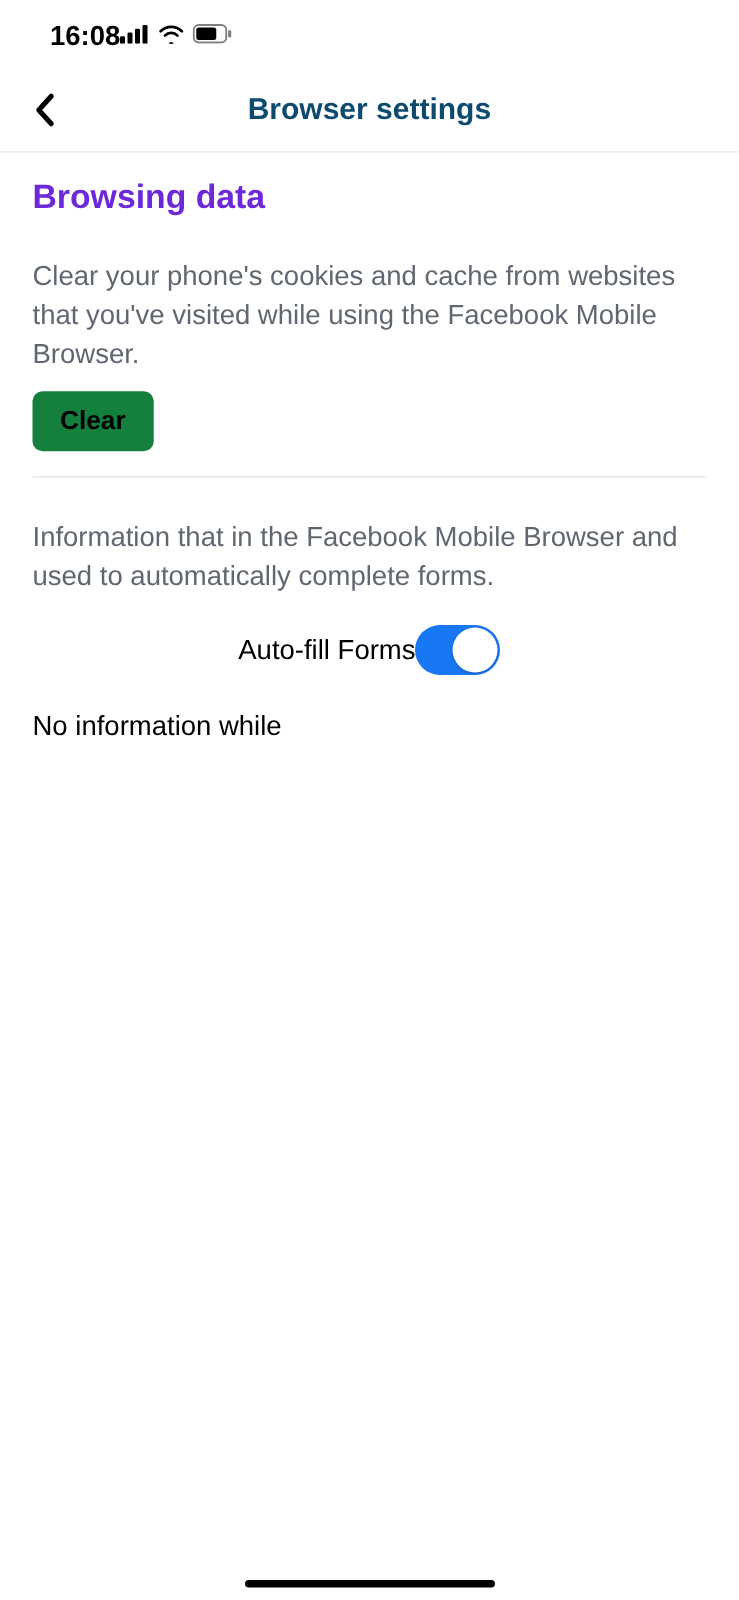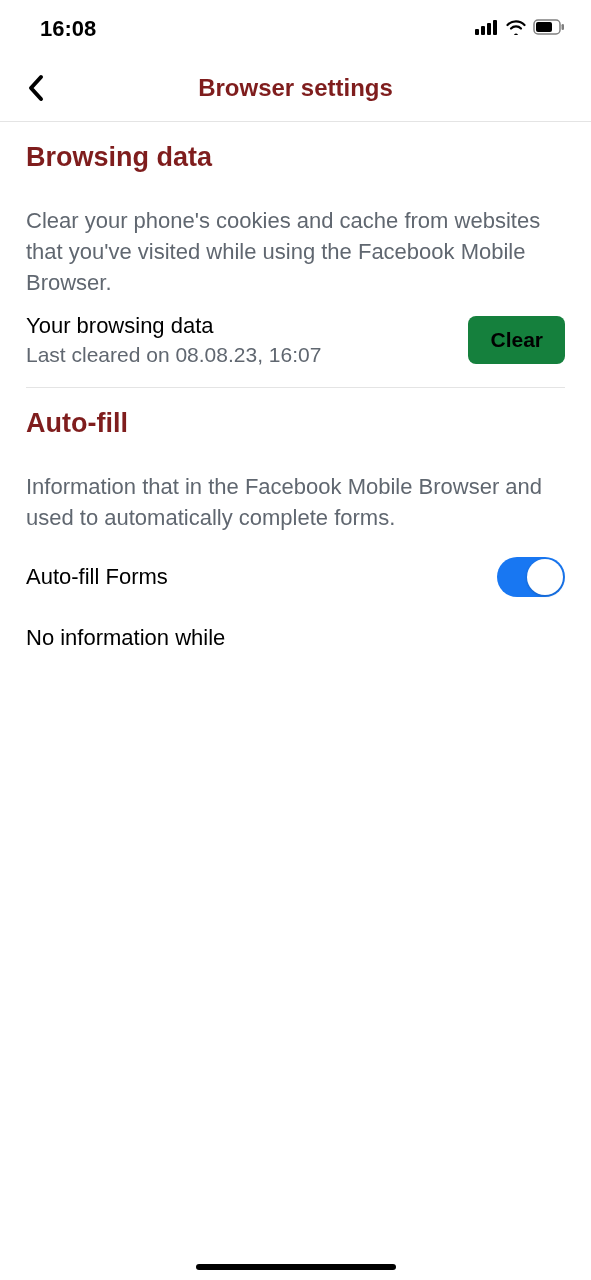--- a/index.html
+++ b/index.html
@@ -10,21 +10,21 @@
   body {
     width: 591px;
     height: 1280px;
     background: #ffffff;
     font-family: -apple-system, BlinkMacSystemFont, "Helvetica Neue", Arial, sans-serif;
     color: #000;
     position: relative;
   }
   .status-bar {
     display: flex;
-    justify-content: space-between;
+    justify-content: flex-start;
     align-items: center;
     padding: 14px 26px 10px 40px;
     height: 54px;
   }
   .status-time {
     font-size: 22px;
     font-weight: 600;
   }
   .status-icons {
     display: flex;
@@ -46,29 +46,29 @@
     transform: translateY(-50%);
     display: flex;
     align-items: center;
     justify-content: center;
     width: 36px;
     height: 36px;
   }
   .page-title {
     font-size: 24px;
     font-weight: 700;
-    color: #7f1d1d;
+    color: #0c4a6e;
   }
   .content {
     padding: 20px 26px 0 26px;
   }
   .section-title {
     font-size: 27px;
     font-weight: 700;
-    color: #7f1d1d;
+    color: #6d28d9;
     margin-bottom: 8px;
   }
   .section-desc {
     font-size: 22px;
     font-weight: 400;
     color: #606770;
     line-height: 1.42;
     margin-bottom: 14px;
     margin-top: 32px;
   }
@@ -119,20 +119,21 @@
     top: 2px;
     width: 36px;
     height: 36px;
     border-radius: 50%;
     background: #fff;
     box-shadow: 0 1px 3px rgba(0,0,0,0.2);
   }
   .row-autofill {
     margin-top: 24px;
     margin-bottom: 28px;
+    justify-content: center;
   }
   .home-indicator {
     position: absolute;
     bottom: 10px;
     left: 50%;
     transform: translateX(-50%);
     width: 200px;
     height: 6px;
     background: #000;
     border-radius: 3px;
@@ -176,32 +177,27 @@
     </svg>
   </div>
   <div class="page-title">Browser settings</div>
 </div>
 
 <div class="content">
   <div>
     <div class="section-title">Browsing data</div>
     <div class="section-desc">Clear your phone's cookies and cache from websites that you've visited while using the Facebook Mobile Browser.</div>
     <div class="row">
-      <div class="row-left">
-        <div class="row-title">Your browsing data</div>
-        <div class="row-sub">Last cleared on 08.08.23, 16:07</div>
-      </div>
       <button class="btn">Clear</button>
     </div>
   </div>
 
   <div class="divider"></div>
 
   <div>
-    <div class="section-title">Auto-fill</div>
     <div class="section-desc">Information that in the Facebook Mobile Browser and used to automatically complete forms.</div>
 
     <div class="row row-autofill">
       <div class="row-title">Auto-fill Forms</div>
       <div class="toggle">
         <div class="toggle-knob"></div>
       </div>
     </div>
 
     <div class="row">

